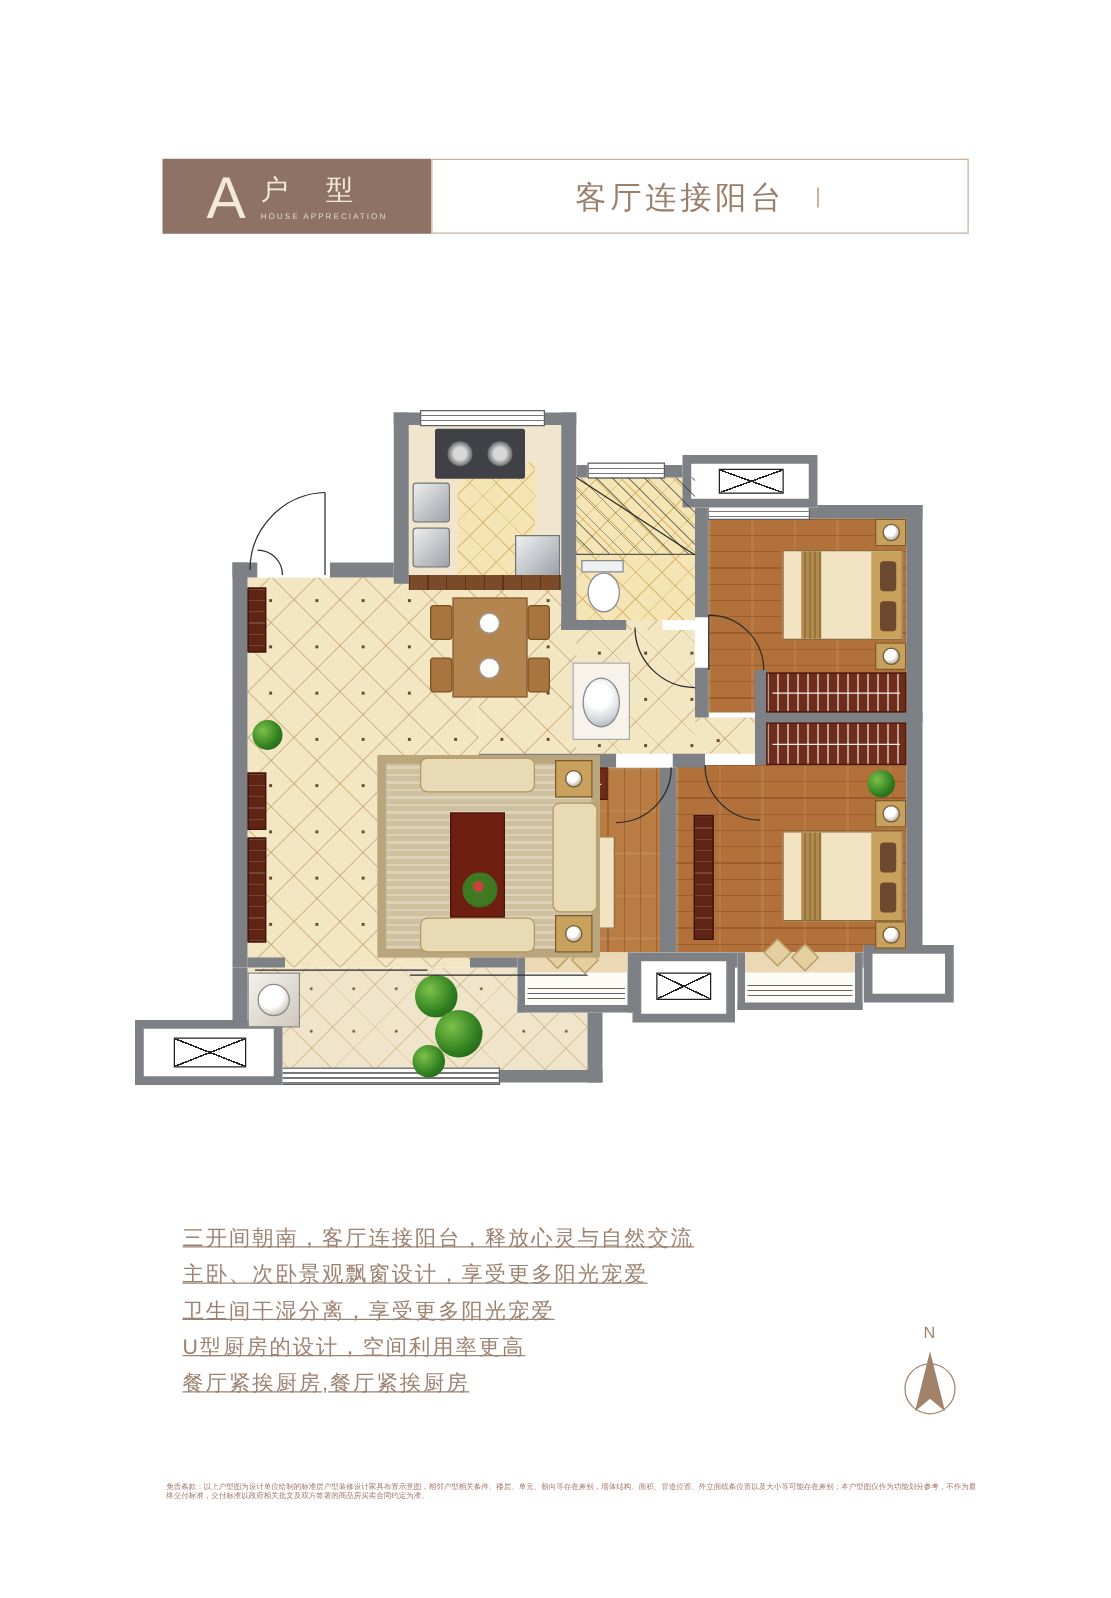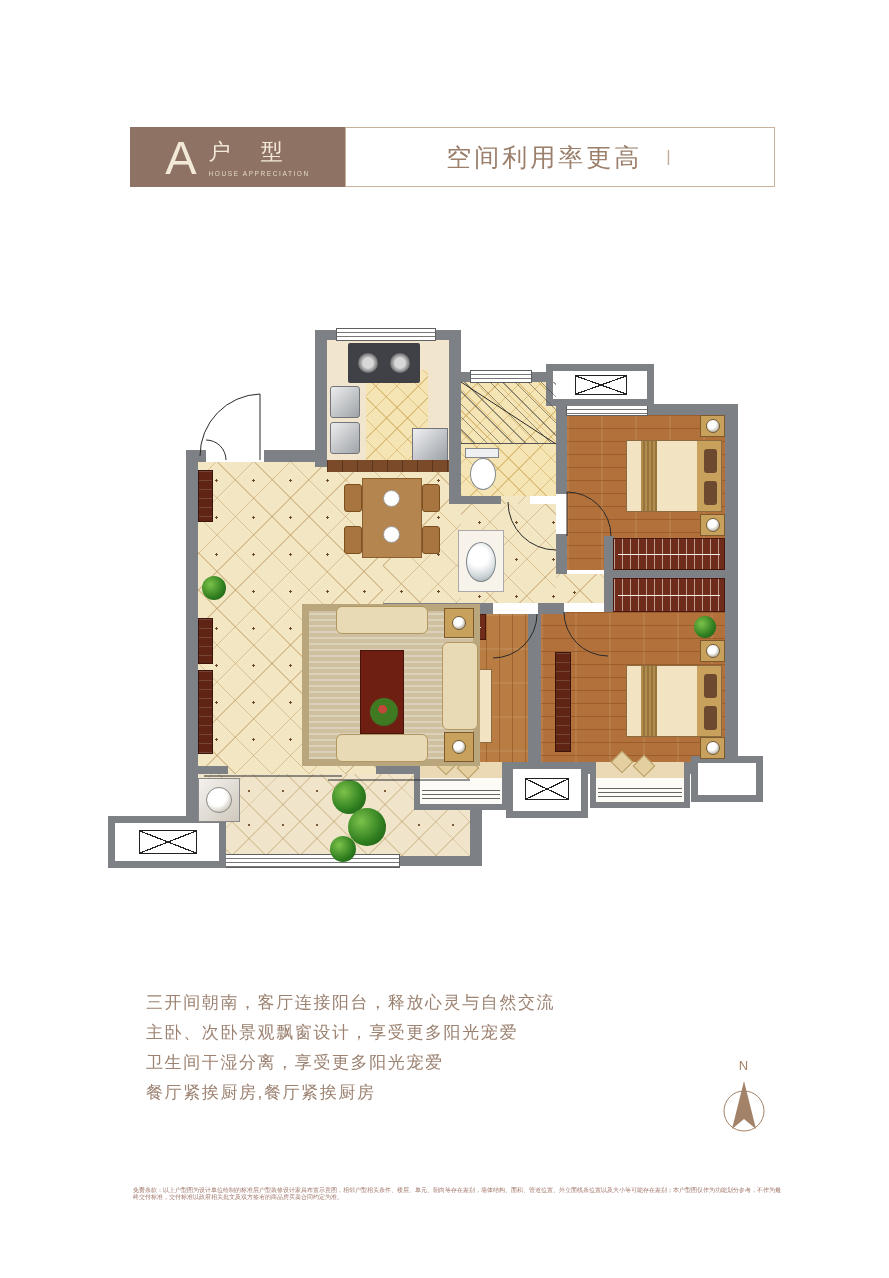--- a/index.html
+++ b/index.html
@@ -83,40 +83,40 @@
     background:radial-gradient(circle at 40% 35%,#fff 45%,#c9c2b4 80%);border:1px solid #8a8a8a;}
   .shower{background-image:repeating-linear-gradient(45deg,rgba(55,55,55,.5) 0 1px,transparent 1px 9px);border-bottom:1px solid #555;}
   .toiletbowl{background:#fff;border:1px solid #85898d;border-radius:50%;}
   .toilettank{background:#eef0f1;border:1px solid #85898d;}
   .vanity{background:#f7f3ea;border:1px solid #a9a9a9;}
   .basin{border-radius:50%;background:radial-gradient(circle at 42% 36%,#ffffff 32%,#ccd3d6 70%,#97a0a6);border:1px solid #7f888d;}
   .bpillow{background:#e3cfa0;border:1px solid #b79a62;transform:rotate(45deg);}
   .arcs{position:absolute;left:0;top:0;}
   
   .features{position:absolute;left:146px;top:982px;color:#9c8271;font-size:17px;letter-spacing:1.6px;}
-  .features p{margin:12px 0 11px;line-height:18px;}
+  .features p{margin:0 0 11px;line-height:18px;text-decoration:underline;}
   .compass{position:absolute;left:714px;top:1058px;width:60px;text-align:center;color:#a28268;}
   .compass .n{font-size:13px;letter-spacing:1px;}
   .disclaimer{position:absolute;left:133px;top:1187px;width:650px;font-size:6px;line-height:7px;color:#a2766a;}
 </style>
 </head>
 <body>
 
 <div class="page">
 
   <div class="header">
     <div class="type-box">
       <span class="type-letter">A</span>
       <span class="type-col">
         <span class="type-label">户 型</span>
         <span class="type-sub">HOUSE APPRECIATION</span>
       </span>
     </div>
     <div class="spec-box">
-      <span>空间利用率更高</span>
+      <span>客厅连接阳台</span>
       <span class="spec-divider">|</span>
     </div>
   </div>
 
   <div class="plan">
 
     <div class="tile" style="left:90px;top:132px;width:185px;height:312px;"></div>
     <div class="tile" style="left:275px;top:132px;width:147px;height:141px;"></div>
     <div class="tile" style="left:353px;top:174px;width:95px;height:100px;"></div>
     <div class="tile" style="left:448px;top:244px;width:48px;height:30px;"></div>
@@ -292,20 +292,21 @@
       <path d="M 456 282 A 44 44 0 0 0 500 326"></path>
       <path d="M 353 52 L 448 114"></path>
       <path d="M 96 446 L 234 446 M 220 450 L 362 450"></path>
     </svg>
   </div>
 
   <div class="features">
     <p>三开间朝南，客厅连接阳台，释放心灵与自然交流</p>
     <p>主卧、次卧景观飘窗设计，享受更多阳光宠爱</p>
     <p>卫生间干湿分离，享受更多阳光宠爱</p>
+    <p>U型厨房的设计，空间利用率更高</p>
     <p>餐厅紧挨厨房,餐厅紧挨厨房</p>
   </div>
 
   <div class="compass">
     <div class="n">N</div>
     <svg width="60" height="64" viewBox="0 0 60 64">
       <circle cx="30" cy="38" r="20" fill="none" stroke="#a28268" stroke-width="1"></circle>
       <path d="M 30 8 L 18 56 L 30 46 L 42 56 Z" fill="#a28268"></path>
     </svg>
   </div>

